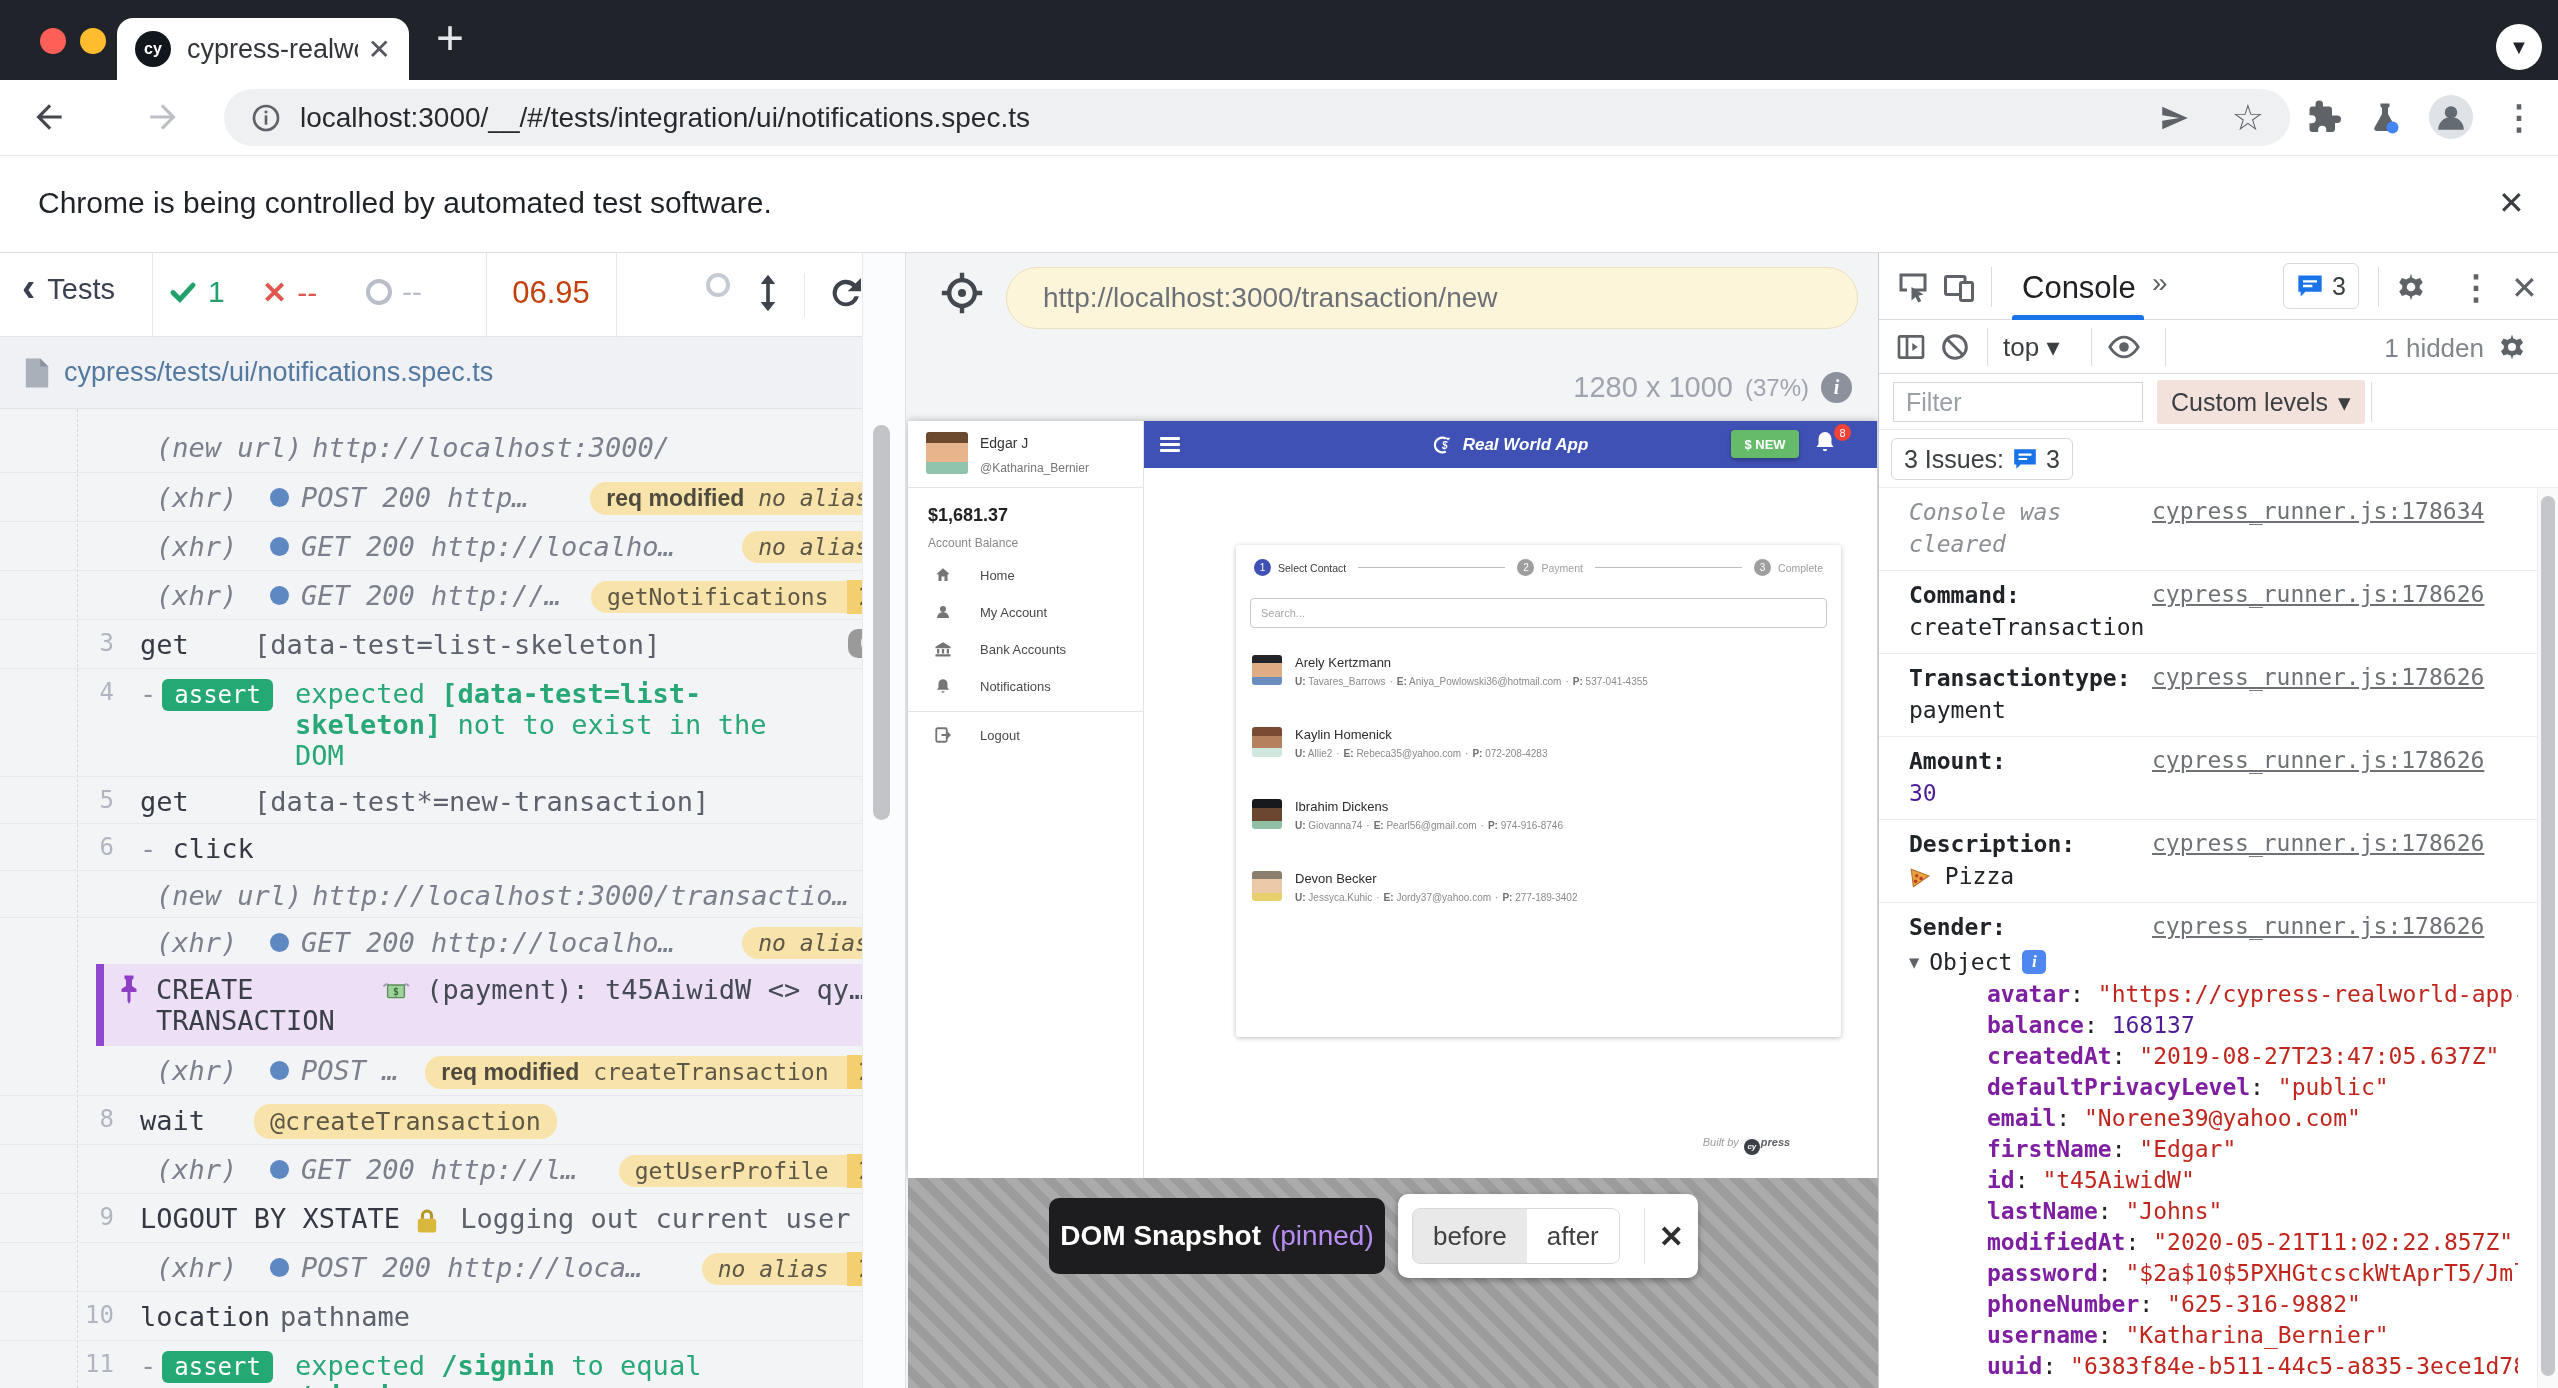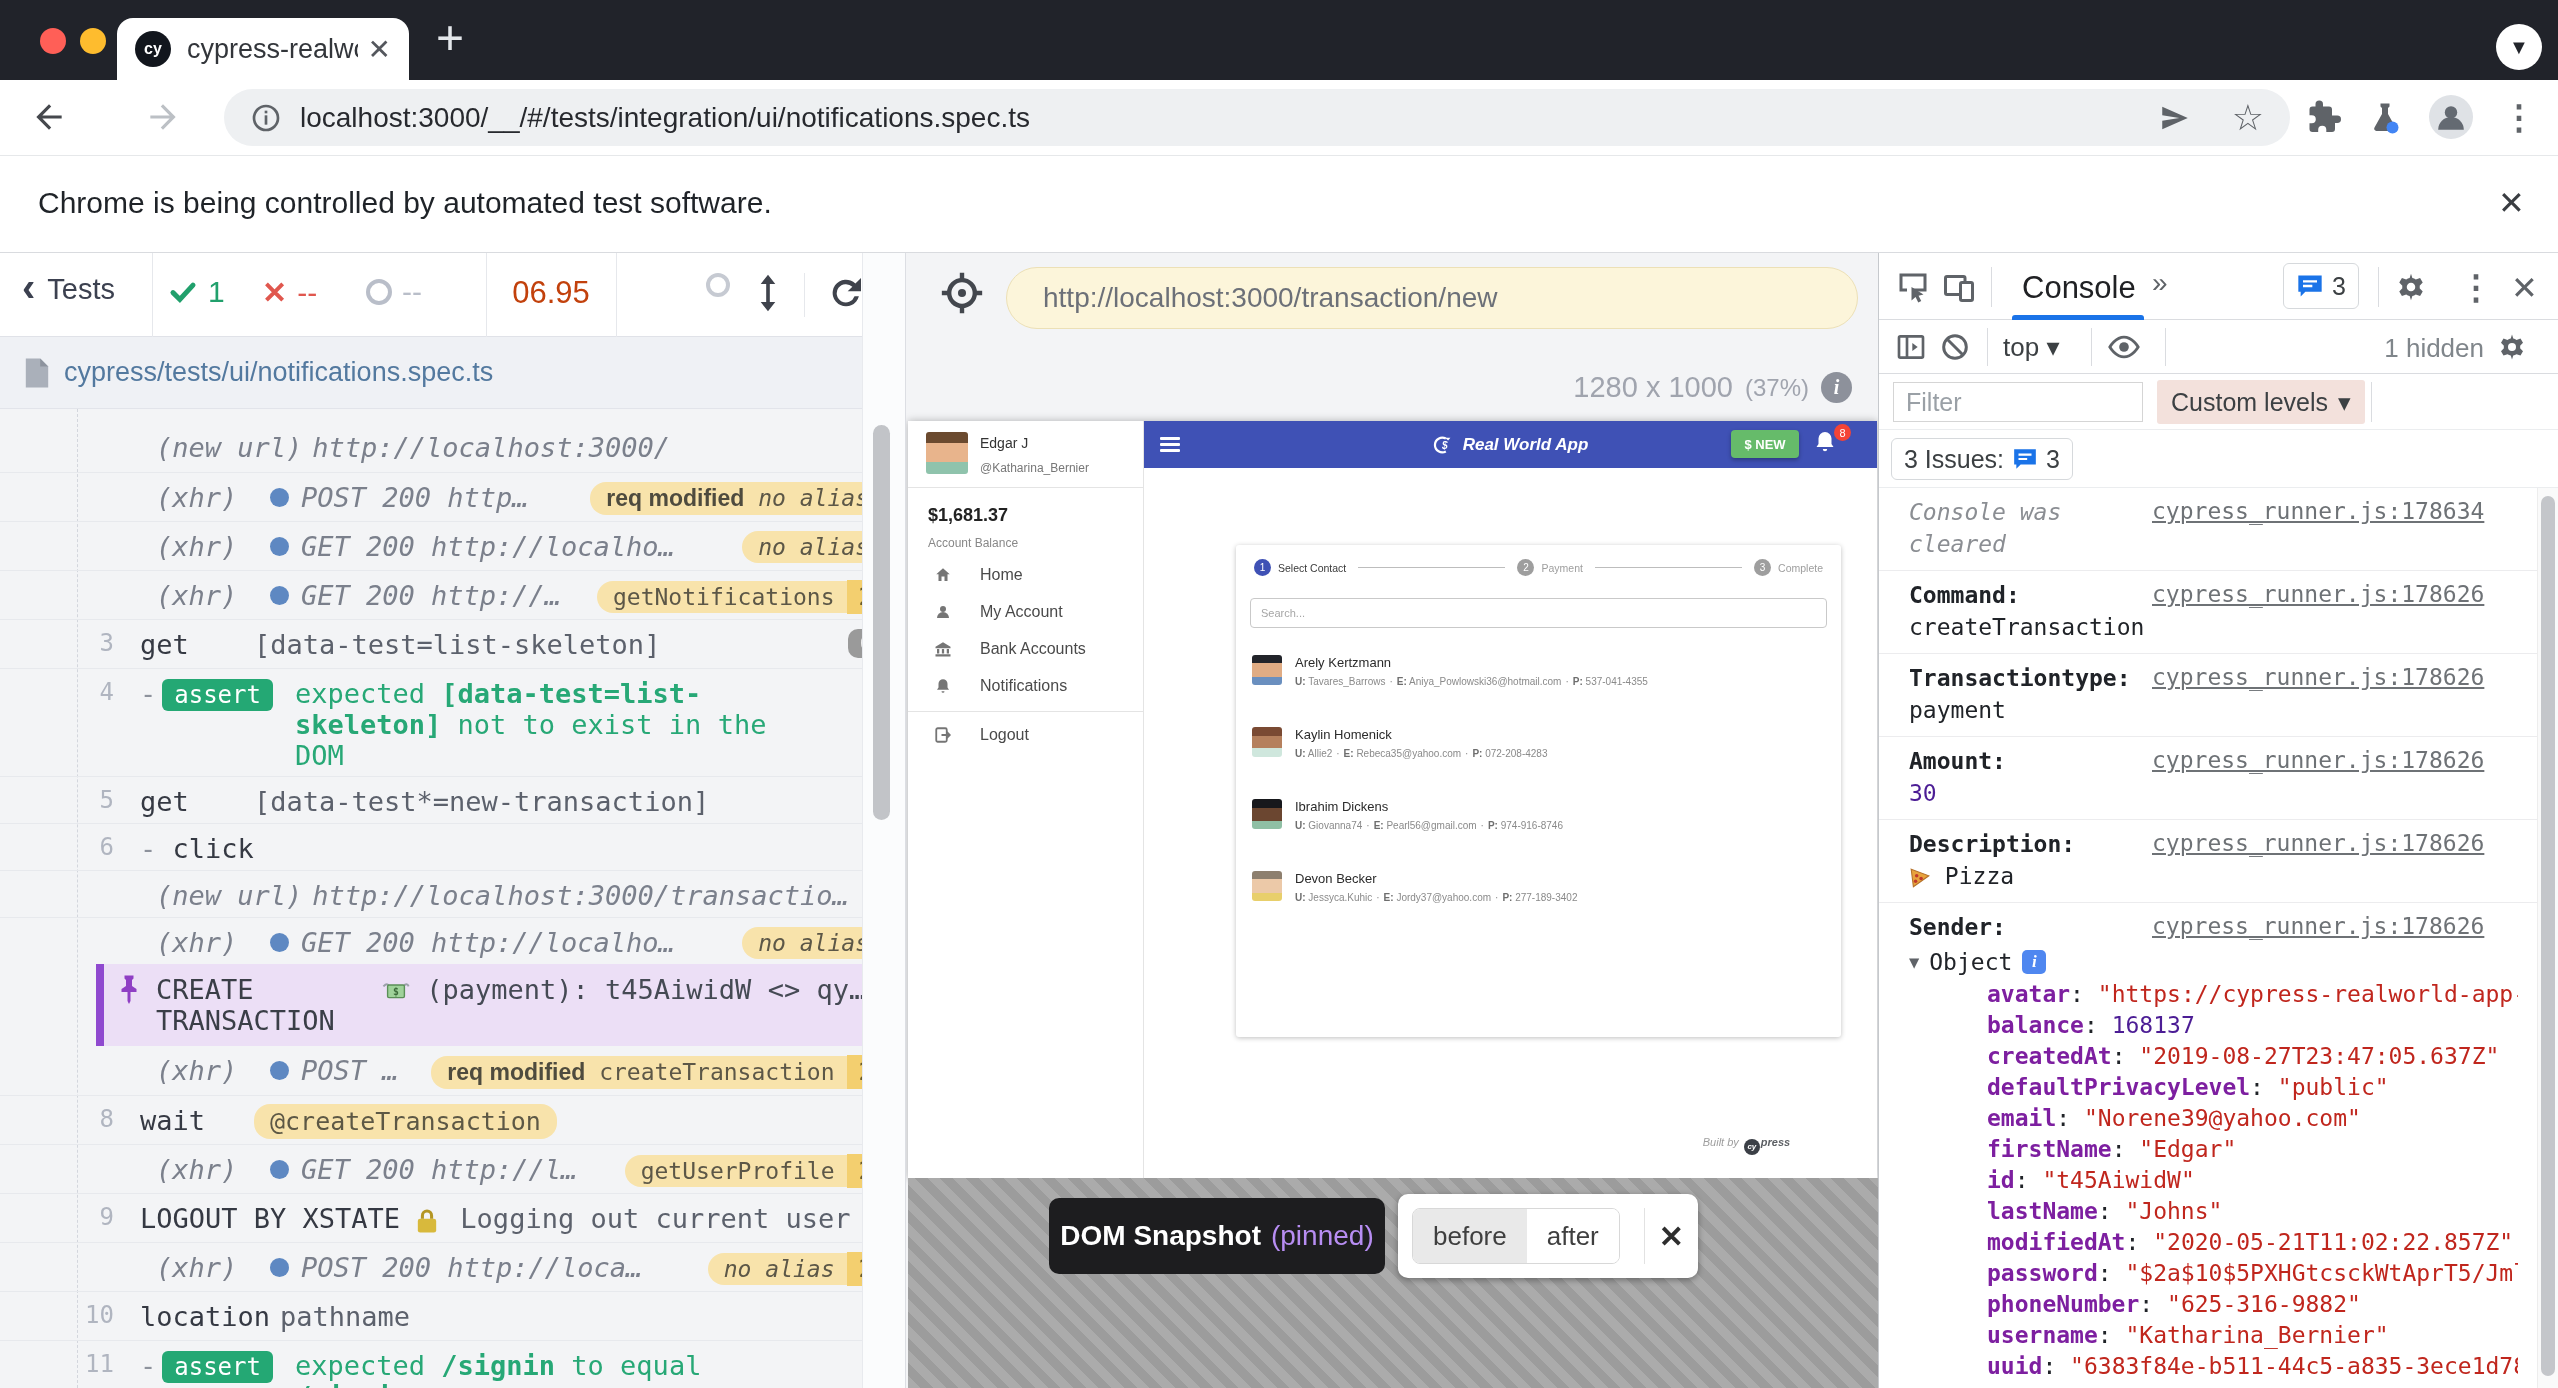--- a/index.html
+++ b/index.html
@@ -61,21 +61,21 @@
   .lnum{width:140px;text-align:right;padding-right:26px;font-size:24px;color:#b0b5c0;flex:none;}
   .lcmd{min-width:104px;margin-right:10px;color:#353943;flex:none;}
   .levt{min-width:104px;margin-right:10px;color:#7b808c;font-style:italic;flex:none;margin-left:16px;}
   .lmsg{color:#5c616c;max-width:505px;}
   .ital{font-style:italic;color:#7b808c;}
   .lbadges{margin-left:auto;display:flex;align-items:center;flex:none;padding-left:10px;}
   .dot{display:inline-block;width:19px;height:19px;border-radius:50%;background:#5e88c2;margin-right:12px;}
   .pill{background:#f8e3ab;color:#5c5747;border-radius:16px;padding:3px 16px;font-size:23px;white-space:nowrap;}
   .pill b{font-weight:600;color:#4e4b3e;font-family:"Liberation Sans",sans-serif;}
   .pill i{font-style:italic;}
-  .pill.pc{border-radius:16px 0 0 16px;padding-right:12px;}
+  .pill.pc{border-radius:16px 0 0 16px;padding-right:18px;}
   .pcount{background:#f3cf6f;color:#6b5a25;border-radius:0 16px 16px 0;padding:3px 12px;font-size:24px;}
   .elcount{background:#9a9a9a;color:#fff;border-radius:10px;padding:2px 12px;font-size:22px;}
   .achip{background:#24a874;color:#fff;border-radius:6px;padding:2px 12px;font-size:24px;margin:0 12px 0 6px;}
   .adash{color:#8d929c;}
   .amsg{color:#27a876;}
   .amsg b{font-weight:700;}
   .waitpill{background:#f8e3ab;color:#5d5845;border-radius:16px;padding:3px 16px;font-size:25px;}
   .pinrow{margin-left:96px;border-left:8px solid #8f49cf;background:#ecdff6;padding:10px 14px 8px 12px;
     display:flex;align-items:flex-start;min-height:82px;}
   .pinname{width:218px;color:#3a3e47;margin:0 8px 0 14px;flex:none;}
@@ -103,21 +103,21 @@
   .av-arely{background:linear-gradient(#22242a 0 28%,#e0ac84 28% 72%,#6a8fbf 72%);}
   .av-kaylin{background:linear-gradient(#7a4a33 0 30%,#b5805d 30% 70%,#cfe7dd 70%);}
   .av-ibrahim{background:linear-gradient(#17181c 0 30%,#6b4630 30% 72%,#8fbfa4 72%);}
   .av-devon{background:linear-gradient(#8d7f6e 0 28%,#ecc9a8 28% 72%,#e8cf6b 72%);}
   .suser-name{position:absolute;left:72px;top:14px;font-size:14px;color:#333;font-weight:500;}
   .suser-handle{position:absolute;left:72px;top:40px;font-size:12px;color:#777;}
   .sdiv{position:absolute;left:0;width:100%;height:1px;background:#e4e4e4;}
   .sbal{position:absolute;left:20px;top:84px;font-size:18px;font-weight:bold;color:#222;}
   .sbal-l{position:absolute;left:20px;top:115px;font-size:12px;color:#888;}
   .snav{position:absolute;left:0;width:100%;height:36px;display:flex;align-items:center;padding-left:26px;gap:28px;color:#757575;}
-  .snav span{font-size:16px;color:#4a4a4a;}
+  .snav span{font-size:13px;color:#4a4a4a;}
   .appbar{position:absolute;left:236px;top:0;width:733px;height:47px;background:#3f51b5;}
   .hamb{position:absolute;left:16px;top:16px;width:20px;}
   .hamb div{height:2.6px;background:#fff;margin-bottom:3.6px;border-radius:1px;}
   .rwa-title{position:absolute;left:0;top:0;width:100%;height:47px;display:flex;align-items:center;
     justify-content:center;gap:8px;color:#fff;font-size:17px;font-weight:bold;font-style:italic;}
   .newbtn{position:absolute;right:78px;top:9px;width:68px;height:28px;background:#66bb6a;border-radius:4px;
     box-shadow:0 2px 4px rgba(0,0,0,.3);color:#fff;font-size:13px;font-weight:bold;
     display:flex;align-items:center;justify-content:center;}
   .bellwrap{position:absolute;right:34px;top:8px;width:30px;height:32px;color:#fff;}
   .bellbadge{position:absolute;right:-8px;top:-5px;width:17px;height:17px;border-radius:50%;background:#f44336;

